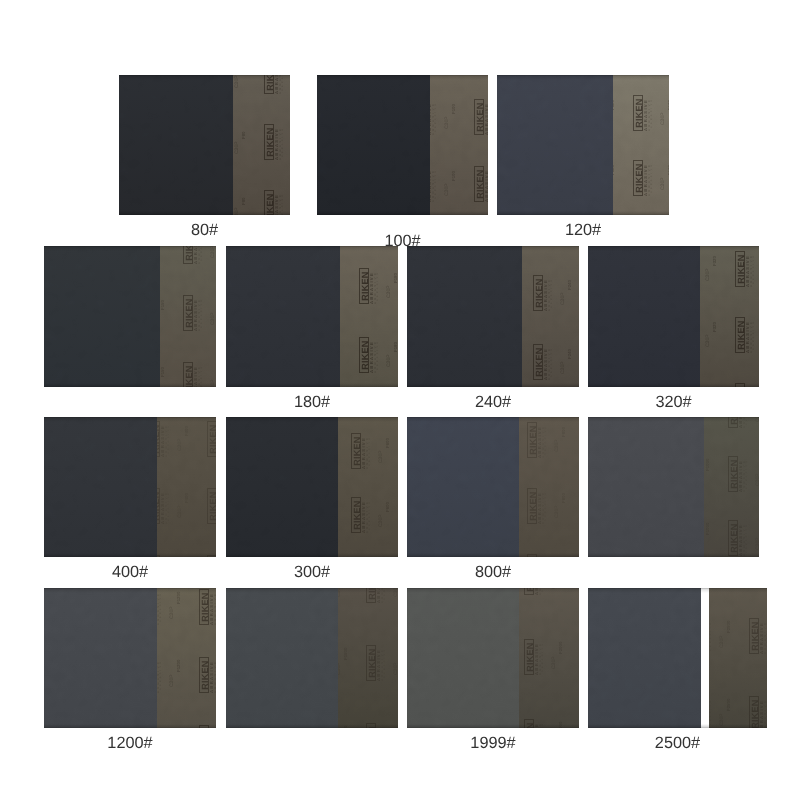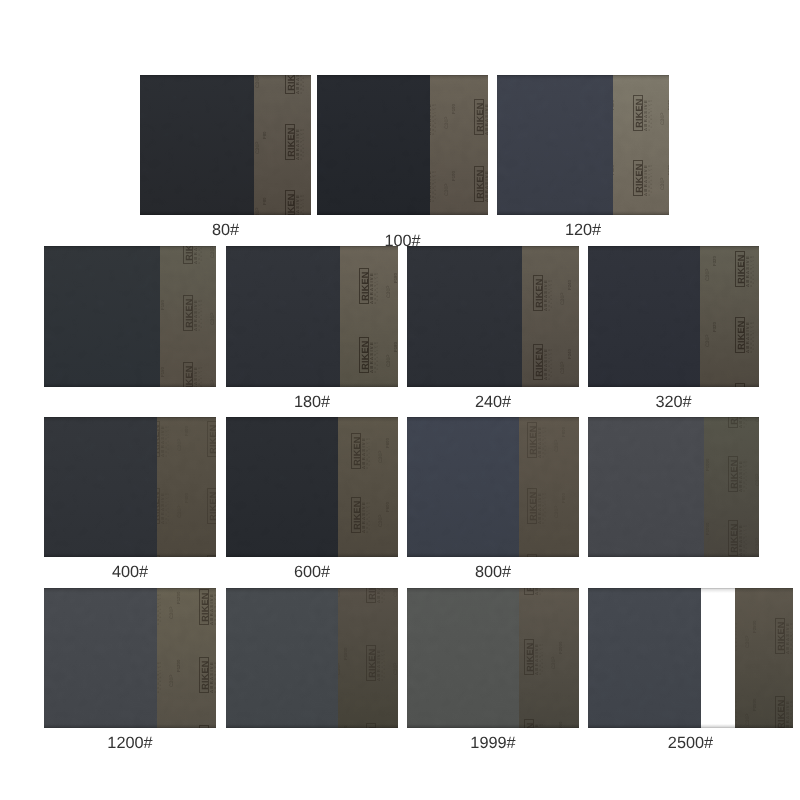--- a/index.html
+++ b/index.html
@@ -42,21 +42,21 @@
 <body>
 
 <svg id="noise-defs" aria-hidden="true">
   <filter id="paperGrain" x="0" y="0" width="100%" height="100%">
     <feTurbulence type="fractalNoise" baseFrequency="0.11" numOctaves="1" stitchTiles="stitch" result="n"></feTurbulence>
     <feColorMatrix in="n" type="matrix" result="g" values="0 0 0 0 .5  0 0 0 0 .5  0 0 0 0 .5  .9 .9 .9 0 -1.05"></feColorMatrix>
   </filter>
 </svg>
 
 <div id="sheet-grid">
-  <div class="grit-cell" style="left:140px;top:75px;width:171px;height:170px;">
+  <div class="grit-cell" style="left:119px;top:75px;width:171px;height:170px;">
     <div class="sheet" style="height:140px;">
       <div class="sheet-abrasive" style="width:114px;background:linear-gradient(to bottom,#2b2e33,#25272b);"></div>
       <div class="sheet-backing" style="width:57px;background:linear-gradient(to bottom,#615b51,#4f483f);">
         <div class="print-layer" style="opacity:0.78;">
 
         <div class="pv mid" style="left:1.7px;top:13.0px;width:16px;height:5.2px;font-size:5px;line-height:5.2px;">C30P</div>
 
         <div class="pv mid" style="left:1.7px;top:79.0px;width:16px;height:5.2px;font-size:5px;line-height:5.2px;">C30P</div>
         <div class="pv mid" style="left:9.0px;top:64.4px;width:12px;height:4.6px;font-size:4.4px;line-height:4.6px;font-weight:bold;">F80</div>
 
@@ -337,21 +337,21 @@
         <div class="pv mid" style="left:40.7px;top:110.0px;width:16px;height:5.2px;font-size:5px;line-height:5.2px;">C30P</div>
         <div class="pv mid" style="left:48.0px;top:95.4px;width:12px;height:4.6px;font-size:4.4px;line-height:4.6px;font-weight:bold;">F600</div>
 
         </div>
       </div>
       <svg class="grain" aria-hidden="true">
         <rect width="100%" height="100%" filter="url(#paperGrain)"></rect>
       </svg>
       <div class="edge-shade"></div>
     </div>
-    <div class="grit-label" style="top:146.5px;">600#</div>
+    <div class="grit-label" style="top:146.5px;">300#</div>
   </div>
   <div class="grit-cell" style="left:407px;top:417px;width:172px;height:170px;">
     <div class="sheet" style="height:140px;">
       <div class="sheet-abrasive" style="width:112px;background:linear-gradient(to bottom,#3f4450,#393e48);"></div>
       <div class="sheet-backing" style="width:60px;background:linear-gradient(to bottom,#5d564b,#4e483e);">
         <div class="print-layer" style="opacity:0.34;">
 
         <div class="riken-box" style="left:8.0px;top:40.7px;width:35.7px;height:10.1px;">RIKEN</div>
         <div class="pv strong" style="left:18.6px;top:40.7px;width:35.7px;height:4.4px;font-size:4.2px;line-height:4.4px;letter-spacing:1.3px;font-weight:bold;">ABRASIVE</div>
         <div class="pv mid" style="left:22.8px;top:40.7px;width:35.7px;height:3px;font-size:2.8px;line-height:3px;letter-spacing:2.4px;">ABRASIVE</div>
@@ -514,21 +514,21 @@
         <div class="pv mid" style="left:40.0px;top:146.4px;width:12px;height:4.6px;font-size:4.4px;line-height:4.6px;font-weight:bold;">F2000</div>
         </div>
       </div>
       <svg class="grain" aria-hidden="true">
         <rect width="100%" height="100%" filter="url(#paperGrain)"></rect>
       </svg>
       <div class="edge-shade"></div>
     </div>
     <div class="grit-label" style="top:146.5px;">1999#</div>
   </div>
-  <div class="grit-cell" style="left:588px;top:588px;width:205px;height:170px;">
+  <div class="grit-cell" style="left:588px;top:588px;width:179px;height:170px;">
     <div class="sheet" style="height:140px;">
       <div class="sheet-abrasive" style="width:113px;background:linear-gradient(to bottom,#44484f,#3e4249);"></div>
       <div class="sheet-backing" style="width:58px;background:linear-gradient(to bottom,#5c564b,#46433a);">
         <div class="print-layer" style="opacity:0.45;">
 
         <div class="pv mid" style="left:-2.2px;top:65.7px;width:35.7px;height:3px;font-size:2.8px;line-height:3px;letter-spacing:2.4px;">ABRASIVE</div>
         <div class="pv faint" style="left:0.9px;top:62.7px;width:29.7px;height:2.6px;font-size:2.4px;line-height:2.6px;letter-spacing:2.3px;">ABRASIVE</div>
         <div class="pv mid" style="left:10.7px;top:60.0px;width:16px;height:5.2px;font-size:5px;line-height:5.2px;">C30P</div>
         <div class="pv mid" style="left:18.0px;top:45.4px;width:12px;height:4.6px;font-size:4.4px;line-height:4.6px;font-weight:bold;">F2500</div>
 

